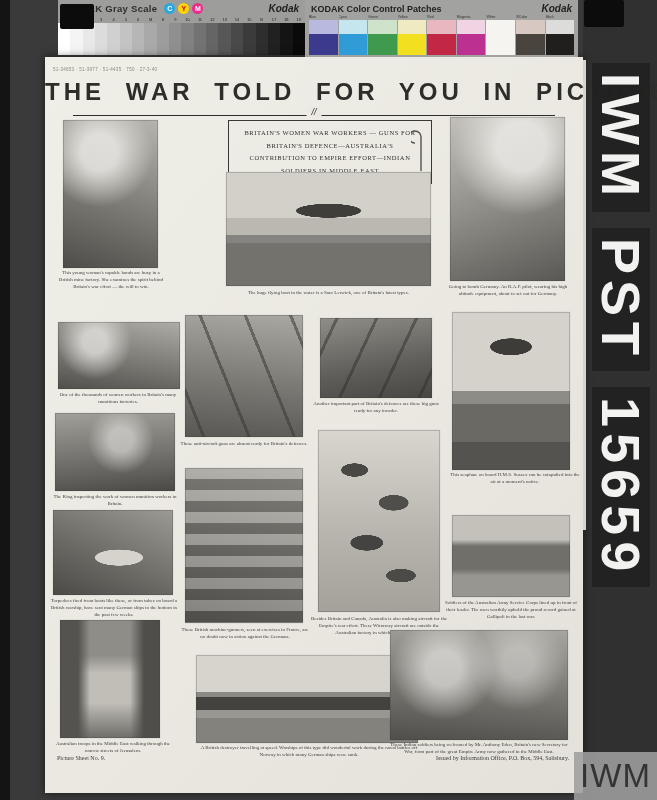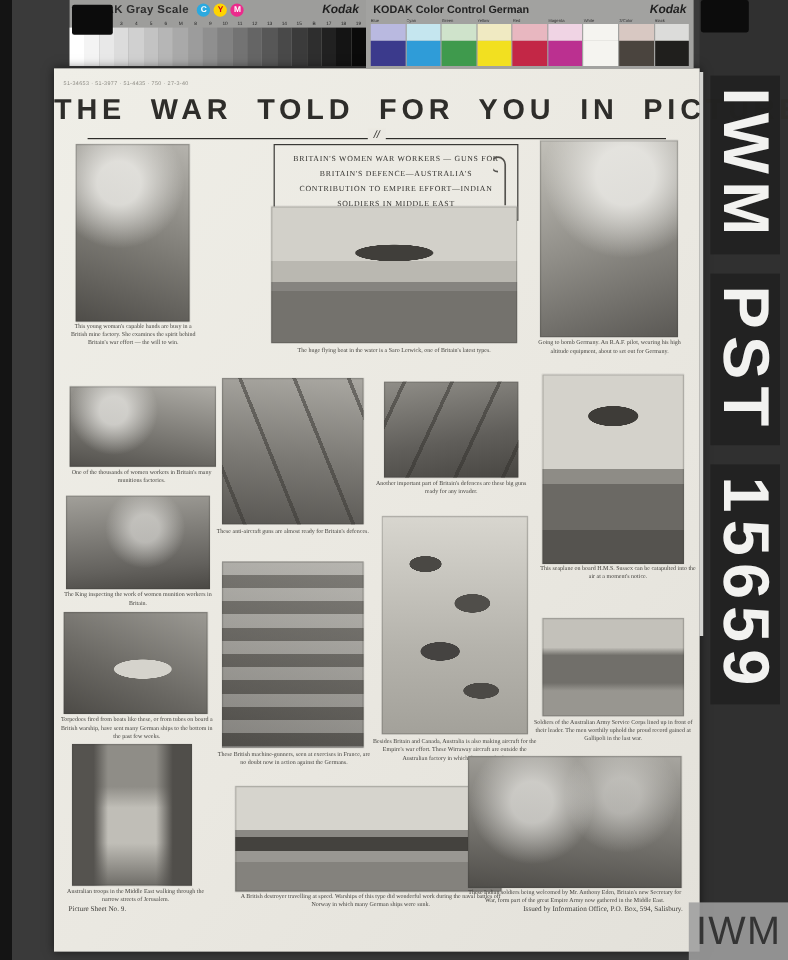--- a/index.html
+++ b/index.html
@@ -265,21 +265,21 @@
         </div>
         <div class="gs-col">
           <div class="gs-num">19</div>
           <div class="gs-sw" style="background: rgb(10, 10, 10);"></div>
         </div>
       </div>
   </div>
 
   <div class="patches">
     <div class="cp-head">
-      <span class="cp-title">KODAK Color Control German</span>
+      <span class="cp-title">KODAK Color Control Patches</span>
       <span class="cp-brand">Kodak</span>
     </div>
     <div class="cp-cols" id="patch-cols">
         <div class="cp-col">
           <div class="cp-lab">Blue</div>
           <div class="cp-top" style="background: rgb(185, 185, 224);"></div>
           <div class="cp-bot" style="background: rgb(59, 58, 140);"></div>
         </div>
         <div class="cp-col">
           <div class="cp-lab">Cyan</div>

